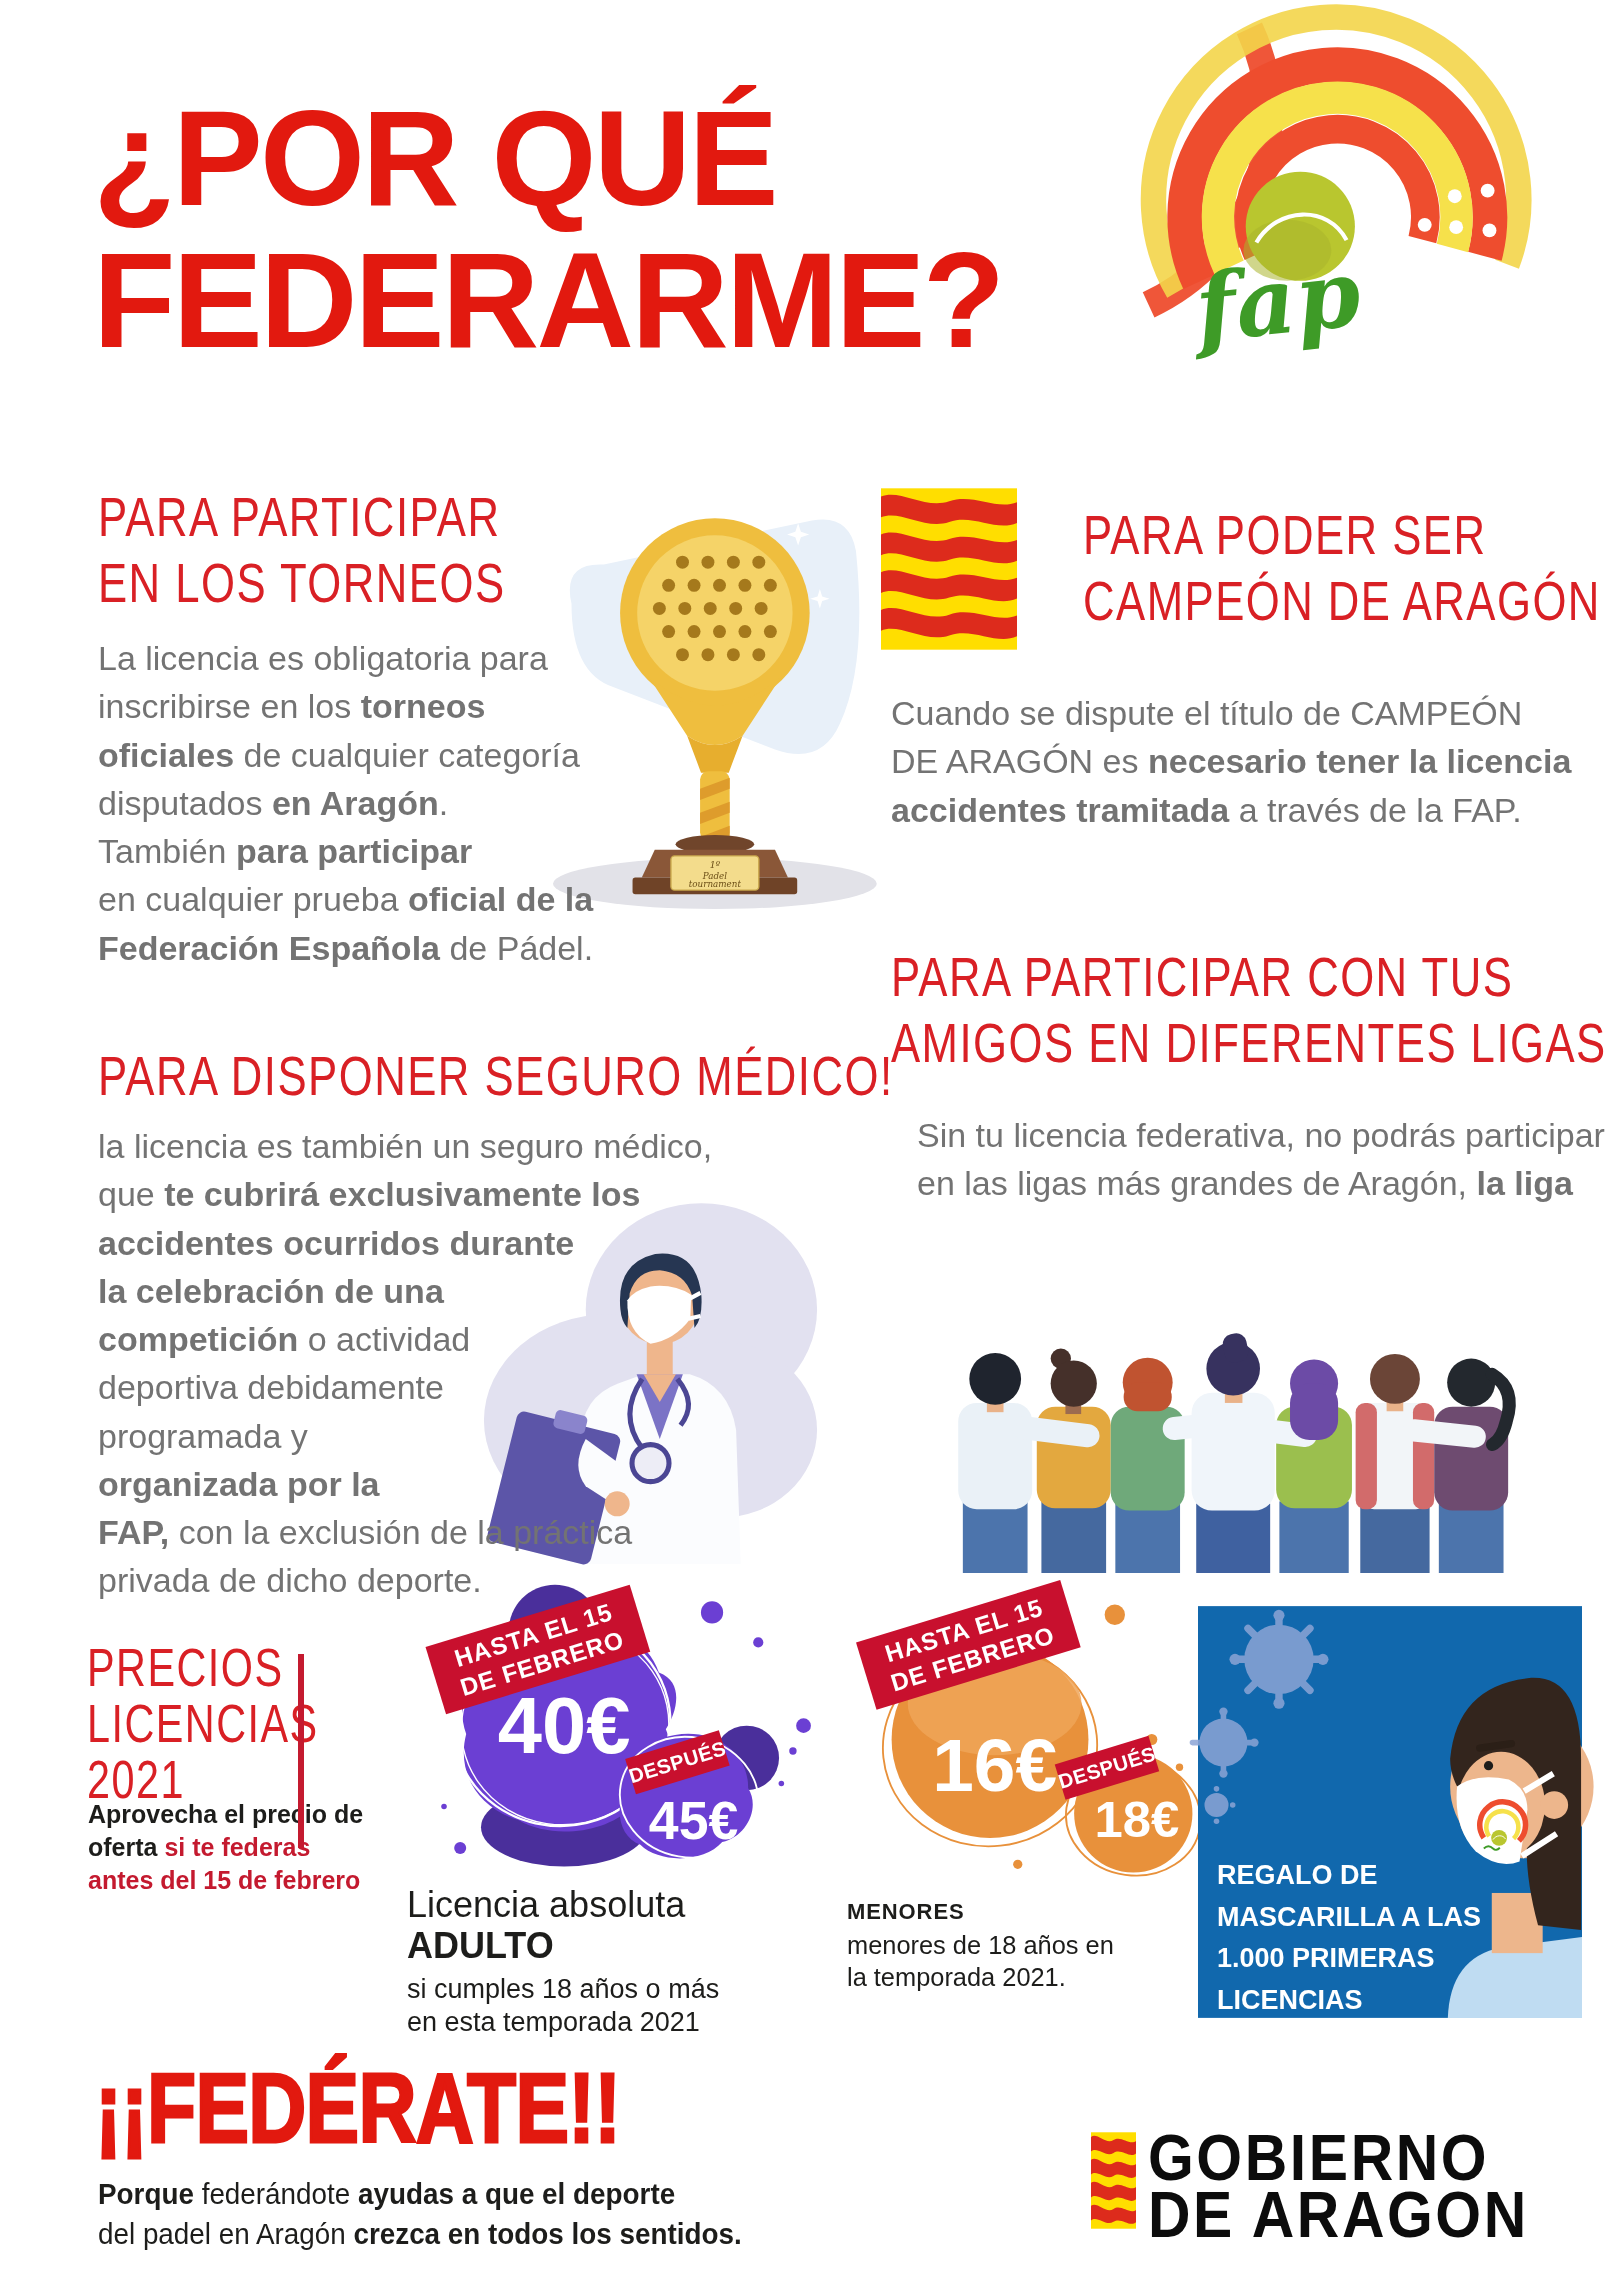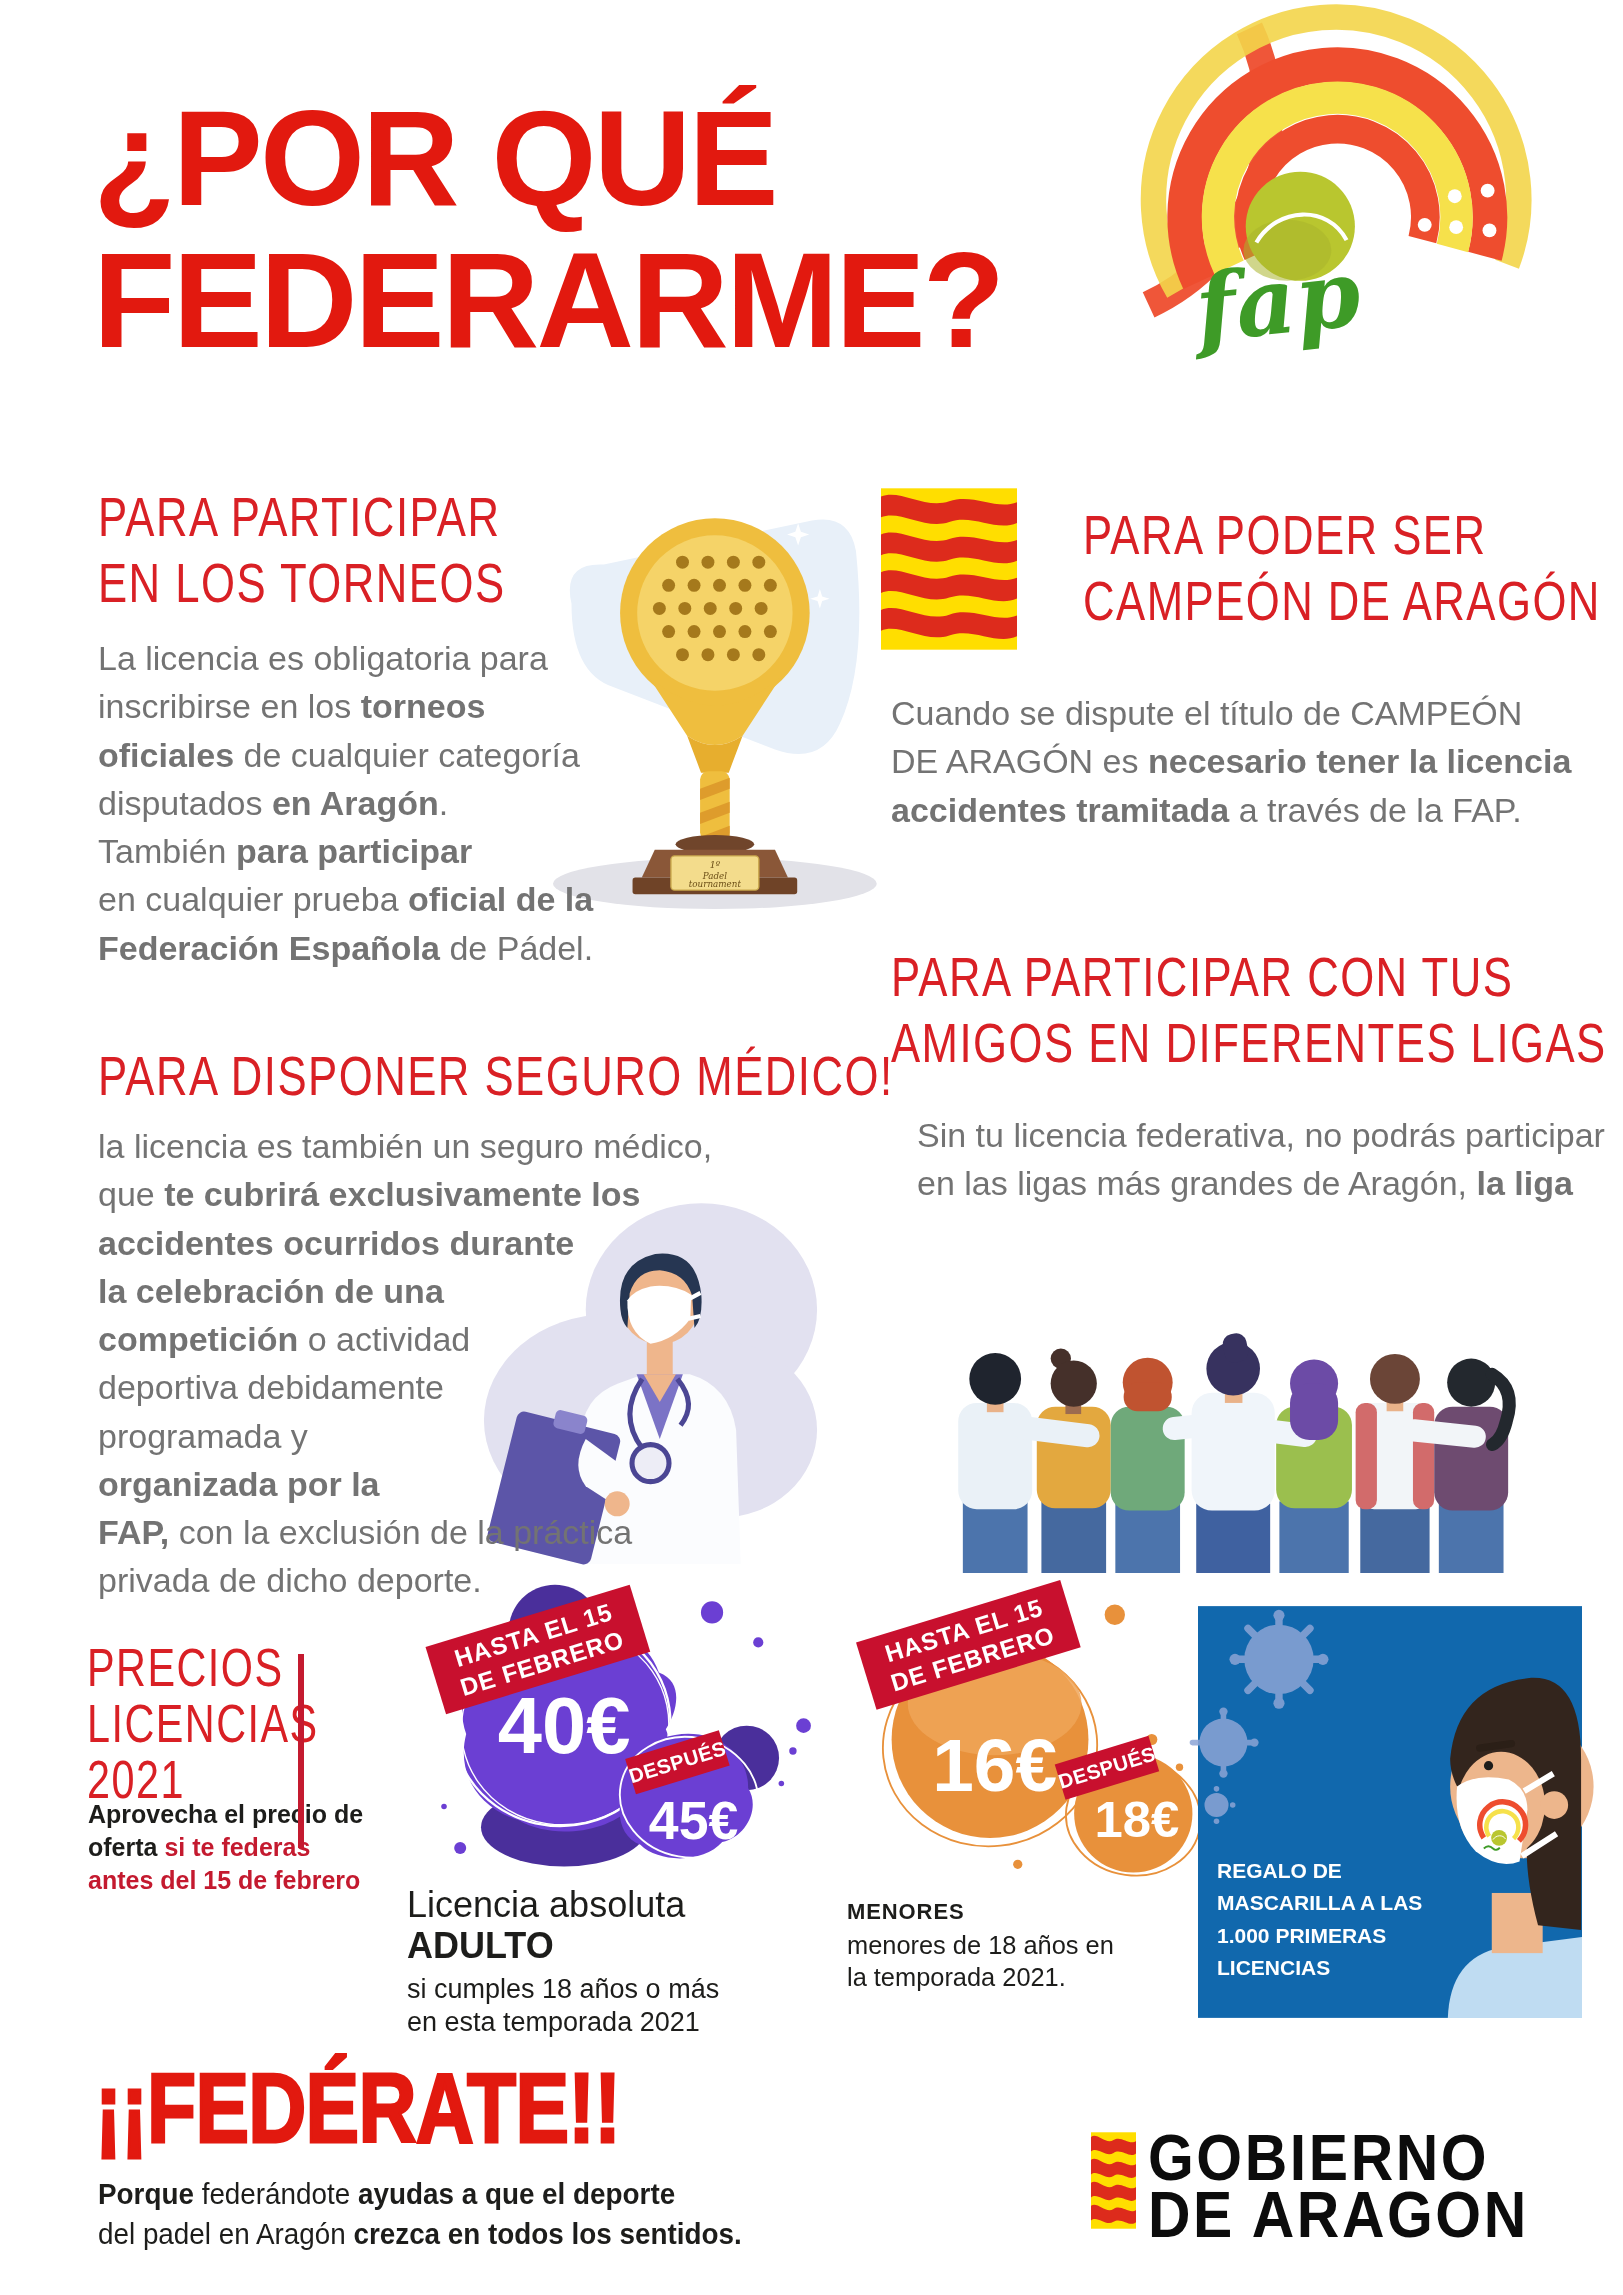--- a/index.html
+++ b/index.html
@@ -18,21 +18,21 @@
   .body-txt b{font-weight:700;}
   .rd{color:#C41A2F;}
   .note{font-weight:700;font-size:25px;line-height:1.32;color:#1D1D1B;white-space:nowrap;}
   .divider{background:#C41A2F;}
   .cap-line{font-size:36px;line-height:1.15;}
   .cap-line b{font-weight:700;}
   .cap-sub{font-size:27px;line-height:1.22;}
   .cap-menores{font-weight:700;font-size:22px;line-height:1.2;letter-spacing:0.9px;}
   .cap-sub-m{font-size:25.4px;line-height:1.25;}
   .center{}
-  .regalo{font-weight:700;font-size:21px;line-height:1.54;color:#FFFFFF;white-space:nowrap;}
+  .regalo{font-weight:700;font-size:27px;line-height:1.54;color:#FFFFFF;white-space:nowrap;}
   .federate{font-weight:700;font-size:98px;line-height:1;color:#E2190F;-webkit-text-stroke:2.8px #E2190F;
             letter-spacing:-0.9px;transform:scaleX(.82);transform-origin:left top;white-space:nowrap;}
   .closing{font-size:29px;line-height:1.37;transform:scaleX(.96);transform-origin:left top;white-space:nowrap;}
   .closing b{font-weight:700;}
   .gob{font-weight:700;font-size:64px;line-height:1;letter-spacing:2.8px;color:#0C0C0C;white-space:nowrap;
        transform:scaleX(.92);transform-origin:left top;}
   .banner-t{font-family:"Liberation Sans",sans-serif;font-weight:700;fill:#fff;}
   .price-t{font-family:"Liberation Sans",sans-serif;font-weight:700;fill:#fff;}
   .plaque-t{font-family:"DejaVu Serif",serif;font-style:italic;fill:#6B4E16;}
   .fap-script{font-family:"DejaVu Serif",serif;font-style:italic;font-weight:700;fill:#3E9B27;}

